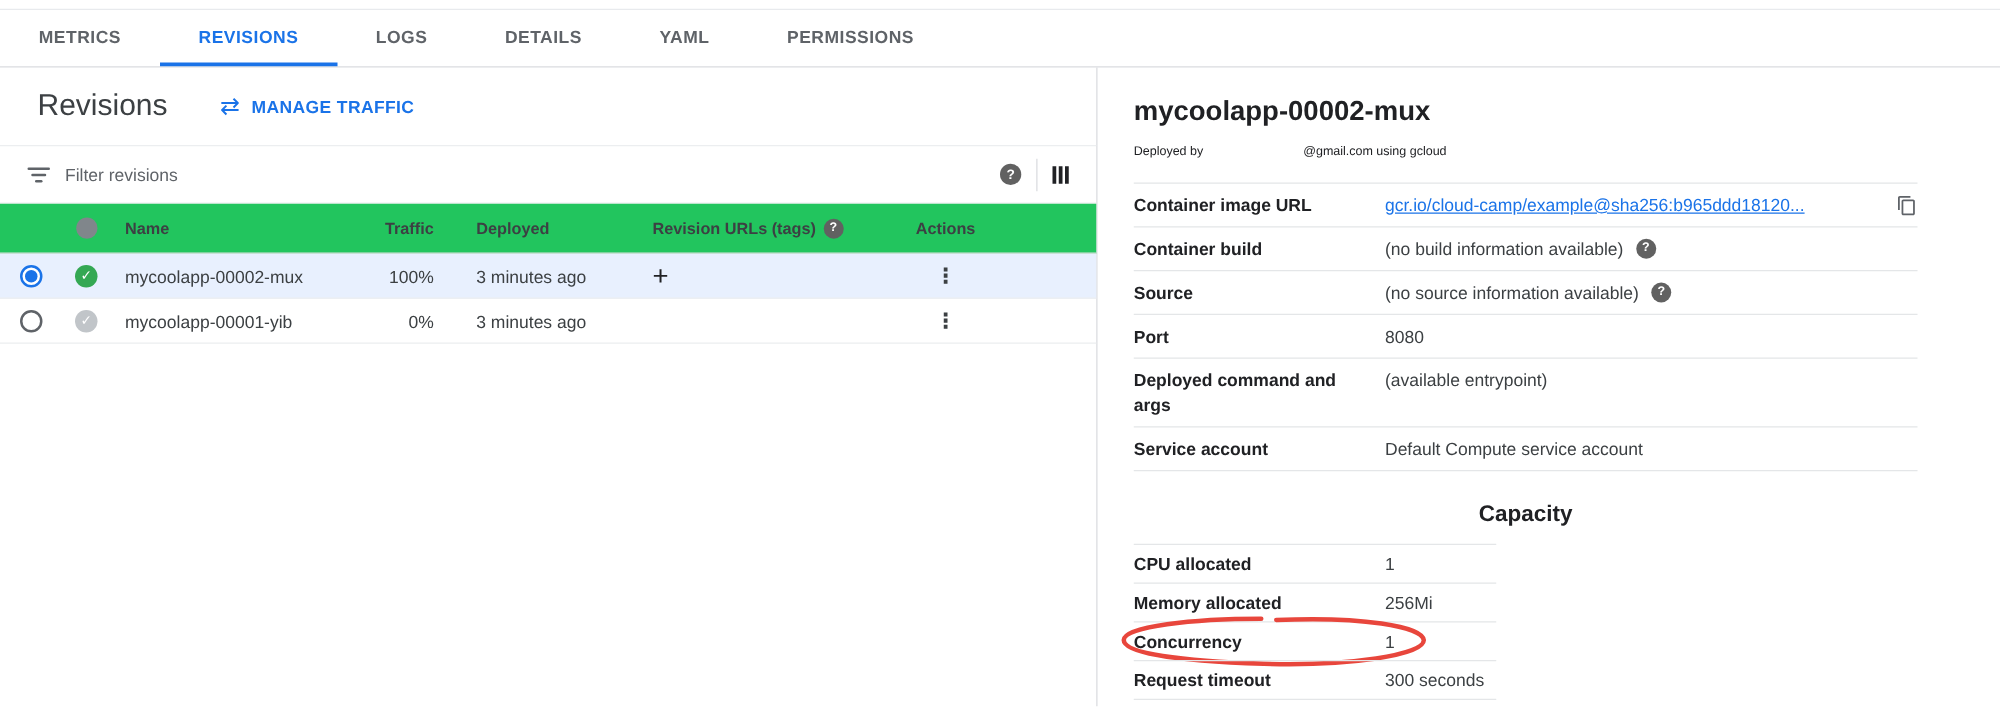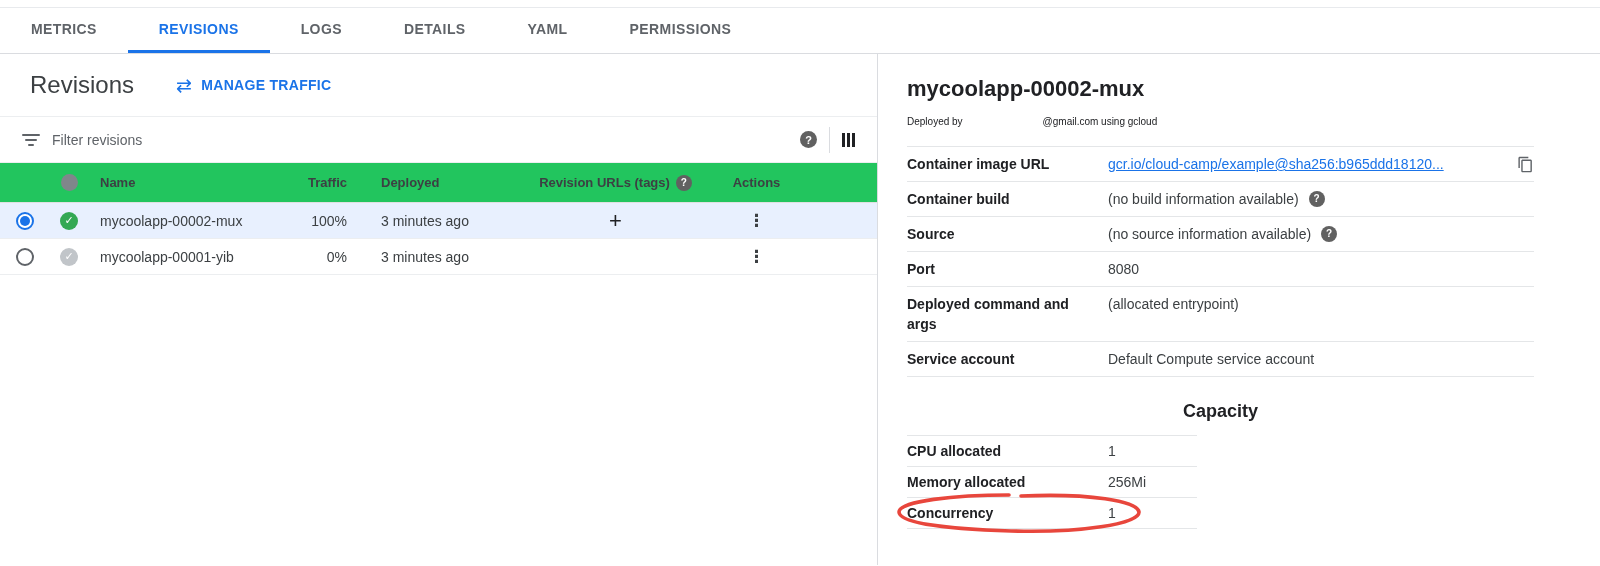--- a/index.html
+++ b/index.html
@@ -75,21 +75,21 @@
   .trow {
     display:flex; align-items:center; height:36px;
     border-bottom:1px solid #eceef0; font-size:14px; color:#3c4043;
   }
   .trow.selected { background:#e8f0fe; }
   .col-radio   { width:50px; display:flex; justify-content:center; }
   .col-status  { width:38px; display:flex; justify-content:center; }
   .col-name    { width:204px; padding-left:12px; }
   .col-traffic { width:55px; text-align:right; }
   .col-deployed{ width:150px; padding-left:34px; }
-  .col-urls    { width:212px; padding-left:25px; display:flex; align-items:center; gap:6px;justify-content:center; }
+  .col-urls    { width:212px; padding-left:25px; display:flex; align-items:center; gap:6px; }
   .col-actions { width:95px; display:flex; justify-content:center; }
 
   .status-header-dot { width:17px; height:17px; border-radius:50%; background:#80868b; }
   .radio {
     width:18px; height:18px; border-radius:50%; border:2px solid #5f6368;
     position:relative; cursor:pointer; background:#fff;
   }
   .radio.checked { border-color:#1a73e8; }
   .radio.checked::after {
     content:""; position:absolute; left:2px; top:2px; right:2px; bottom:2px;
@@ -279,21 +279,21 @@
       <div class="prop-row">
         <div class="prop-label">Port</div>
         <div class="prop-value">
             <span>8080</span>
           </div>
       </div>
 
       <div class="prop-row">
         <div class="prop-label">Deployed command and args</div>
         <div class="prop-value">
-            <span>(allocated entrypoint)</span>
+            <span>(available entrypoint)</span>
           </div>
       </div>
 
       <div class="prop-row">
         <div class="prop-label">Service account</div>
         <div class="prop-value">
             <span>Default Compute service account</span>
           </div>
       </div>
 
@@ -314,17 +314,21 @@
       </div>
 
       <div class="cap-row">
         <div class="cap-label">Concurrency</div>
         <div class="cap-value">1</div>
         <svg class="annotation-svg" viewBox="0 0 252 44">
           <path d="M128 5 C 196 2 245 10 246 21 C 247 33 186 42 118 40 C 52 38 6 32 6 21 C 6 10 62 4 116 4" fill="none" stroke="#e8463c" stroke-width="3.6" stroke-linecap="round"></path>
         </svg>
       </div>
 
+      <div class="cap-row">
+        <div class="cap-label">Request timeout</div>
+        <div class="cap-value">300 seconds</div>
+      </div>
 
     </div>
 
   </section>
 </div>
 
 </body></html>

